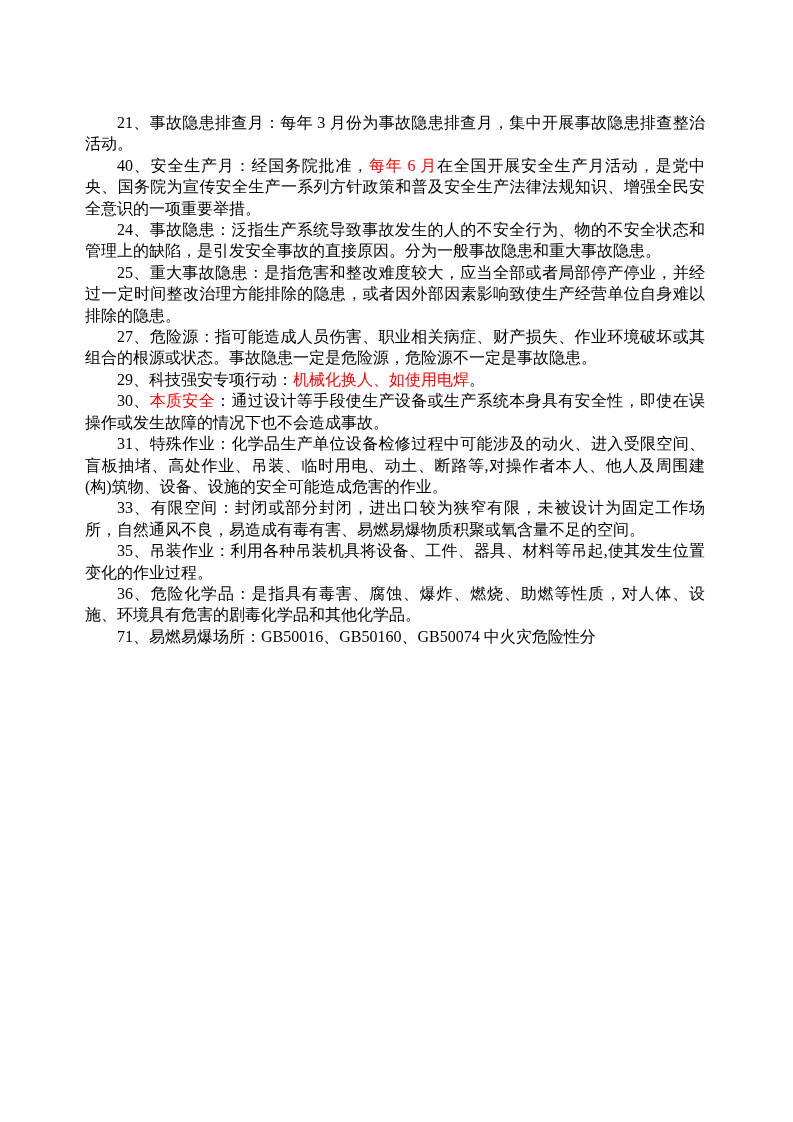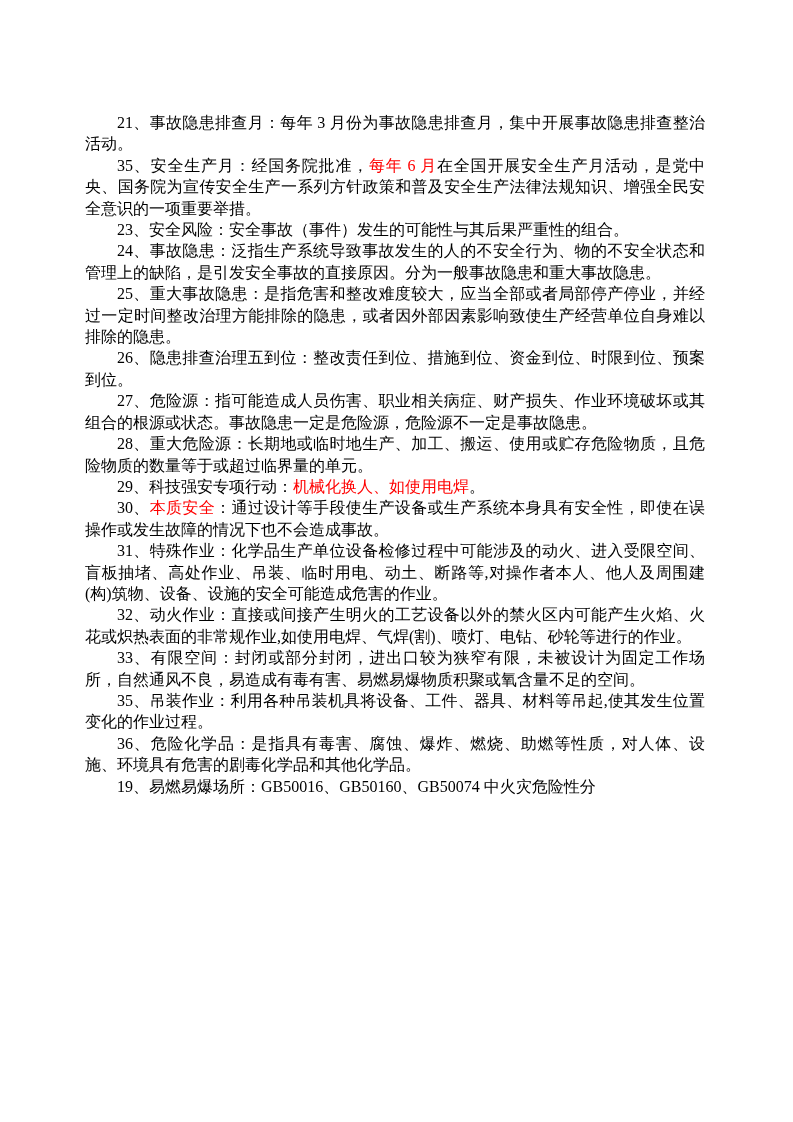--- a/index.html
+++ b/index.html
@@ -31,29 +31,25 @@
     color: var(--accent-red, #ff0000);
     margin-top: 12px;
   }
 </style>
 </head>
 <body>
 
 <div class="page" style="background: rgb(255, 255, 255); color: rgb(0, 0, 0);">
   <div>
       <p class="para"><span class="">21、事故隐患排查月：每年 3 月份为事故隐患排查月，集中开展事故隐患排查整治活动。</span></p>
-      <p class="para"><span class="">35、安全生产月：经国务院批准，</span><span class="red">每年 6 月</span><span class="">在全国开展安全生产月活动，是党中央、国务院为宣传安全生产一系列方针政策和普及安全生产法律法规知识、增强全民安全意识的一项重要举措。</span></p>
-      <p class="para"><span class="">23、安全风险：安全事故（事件）发生的可能性与其后果严重性的组合。</span></p>
+      <p class="para"><span class="">40、安全生产月：经国务院批准，</span><span class="red">每年 6 月</span><span class="">在全国开展安全生产月活动，是党中央、国务院为宣传安全生产一系列方针政策和普及安全生产法律法规知识、增强全民安全意识的一项重要举措。</span></p>
       <p class="para"><span class="">24、事故隐患：泛指生产系统导致事故发生的人的不安全行为、物的不安全状态和管理上的缺陷，是引发安全事故的直接原因。分为一般事故隐患和重大事故隐患。</span></p>
       <p class="para"><span class="">25、重大事故隐患：是指危害和整改难度较大，应当全部或者局部停产停业，并经过一定时间整改治理方能排除的隐患，或者因外部因素影响致使生产经营单位自身难以排除的隐患。</span></p>
-      <p class="para"><span class="">26、隐患排查治理五到位：整改责任到位、措施到位、资金到位、时限到位、预案到位。</span></p>
       <p class="para"><span class="">27、危险源：指可能造成人员伤害、职业相关病症、财产损失、作业环境破坏或其组合的根源或状态。事故隐患一定是危险源，危险源不一定是事故隐患。</span></p>
-      <p class="para"><span class="">28、重大危险源：长期地或临时地生产、加工、搬运、使用或贮存危险物质，且危险物质的数量等于或超过临界量的单元。</span></p>
       <p class="para"><span class="">29、科技强安专项行动：</span><span class="red">机械化换人、如使用电焊</span><span class="">。</span></p>
       <p class="para"><span class="">30、</span><span class="red">本质安全</span><span class="">：通过设计等手段使生产设备或生产系统本身具有安全性，即使在误操作或发生故障的情况下也不会造成事故。</span></p>
       <p class="para"><span class="">31、特殊作业：化学品生产单位设备检修过程中可能涉及的动火、进入受限空间、盲板抽堵、高处作业、吊装、临时用电、动土、断路等,对操作者本人、他人及周围建(构)筑物、设备、设施的安全可能造成危害的作业。</span></p>
-      <p class="para"><span class="">32、动火作业：直接或间接产生明火的工艺设备以外的禁火区内可能产生火焰、火花或炽热表面的非常规作业,如使用电焊、气焊(割)、喷灯、电钻、砂轮等进行的作业。</span></p>
       <p class="para"><span class="">33、有限空间：封闭或部分封闭，进出口较为狭窄有限，未被设计为固定工作场所，自然通风不良，易造成有毒有害、易燃易爆物质积聚或氧含量不足的空间。</span></p>
       <p class="para"><span class="">35、吊装作业：利用各种吊装机具将设备、工件、器具、材料等吊起,使其发生位置变化的作业过程。</span></p>
       <p class="para"><span class="">36、危险化学品：是指具有毒害、腐蚀、爆炸、燃烧、助燃等性质，对人体、设施、环境具有危害的剧毒化学品和其他化学品。</span></p>
-      <p class="para"><span class="">19、易燃易爆场所：GB50016、GB50160、GB50074 中火灾危险性分</span></p>
+      <p class="para"><span class="">71、易燃易爆场所：GB50016、GB50160、GB50074 中火灾危险性分</span></p>
     </div>
 </div>
 
 </body></html>

